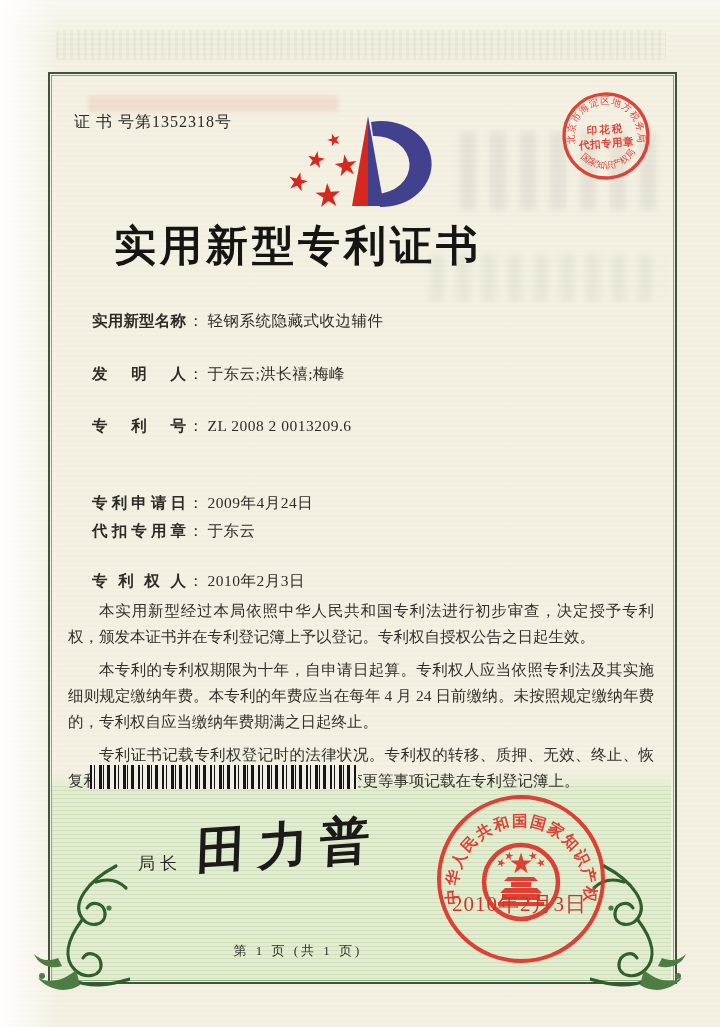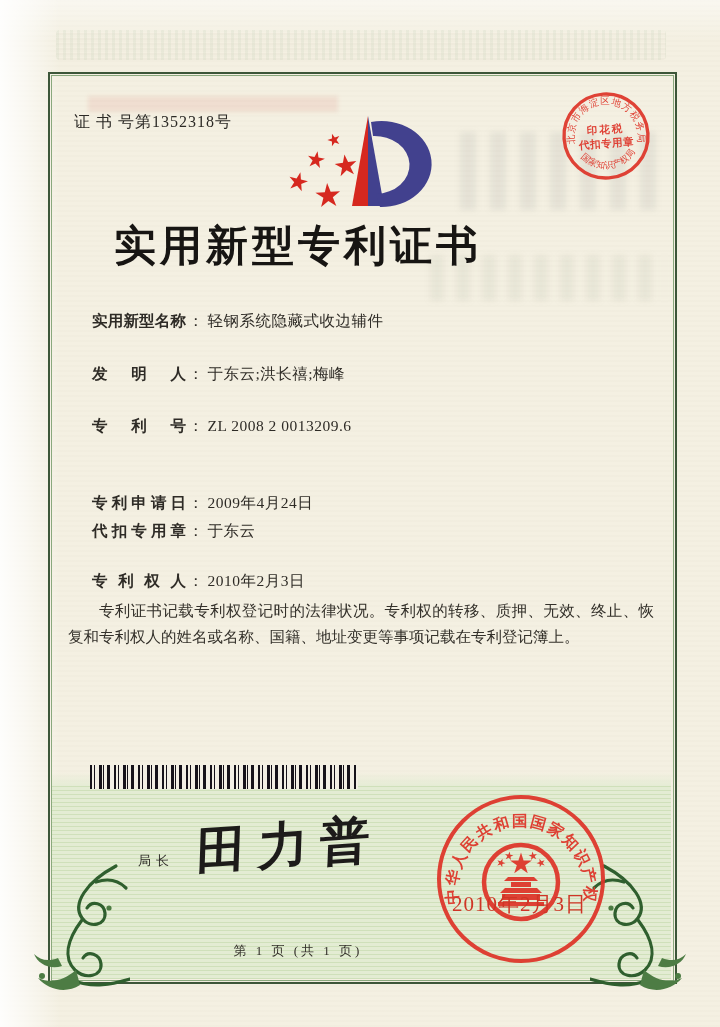--- a/index.html
+++ b/index.html
@@ -57,21 +57,21 @@
 
   .paras{position:absolute;left:68px;top:598px;width:586px;z-index:5;color:#33302a;}
   .paras p{margin:0 0 7px 0;font-size:15.5px;line-height:26px;text-indent:2em;text-align:justify;}
 
   .barcode{position:absolute;left:90px;top:765px;width:268px;height:24px;z-index:5;
     background:repeating-linear-gradient(90deg,
       #16131a 0 2px,#f2efe4 2px 4px,#16131a 4px 5px,#f2efe4 5px 9px,
       #16131a 9px 12px,#f2efe4 12px 13px,#16131a 13px 14px,#f2efe4 14px 17px,
       #16131a 17px 20px,#f2efe4 20px 24px);}
 
-  .sig-label{position:absolute;left:138px;top:852px;z-index:5;font-size:13px;letter-spacing:5px;color:#2c2a26;}
+  .sig-label{position:absolute;left:138px;top:852px;z-index:5;font-size:17px;letter-spacing:5px;color:#2c2a26;}
   .sig-name{position:absolute;left:196px;top:812px;z-index:5;font-size:50px;font-weight:700;
     color:#1d1b1a;letter-spacing:12px;transform:rotate(-4deg) skewX(-6deg);
     font-family:"Liberation Serif","DejaVu Serif",serif;}
 
   .seal{position:absolute;left:432px;top:790px;z-index:6;opacity:.93;}
   .seal-date{position:absolute;left:452px;top:890px;width:190px;z-index:7;
     font-size:21px;color:#cf3526;letter-spacing:1px;white-space:nowrap;}
 
   .footer{position:absolute;left:0;top:942px;width:596px;text-align:center;z-index:5;
     font-size:13px;color:#33302a;letter-spacing:3px;}
@@ -170,20 +170,22 @@
     </div>
     <div class="frow" style="top:521px">
       <span class="lbl">代扣专用章</span><span class="colon">：</span><span class="val">于东云</span>
     </div>
     <div class="frow" style="top:571px">
       <span class="lbl">专利权人</span><span class="colon">：</span><span class="val">2010年2月3日</span>
     </div>
   </div>
 
   <div class="paras">
+    <p>本实用新型经过本局依照中华人民共和国专利法进行初步审查，决定授予专利权，颁发本证书并在专利登记簿上予以登记。专利权自授权公告之日起生效。</p>
+    <p>本专利的专利权期限为十年，自申请日起算。专利权人应当依照专利法及其实施细则规定缴纳年费。本专利的年费应当在每年 4 月 24 日前缴纳。未按照规定缴纳年费的，专利权自应当缴纳年费期满之日起终止。</p>
     <p>专利证书记载专利权登记时的法律状况。专利权的转移、质押、无效、终止、恢复和专利权人的姓名或名称、国籍、地址变更等事项记载在专利登记簿上。</p>
   </div>
 
   <div class="barcode"></div>
 
   <div class="sig-label">局长</div>
   <div class="sig-name">田力普</div>
 
   <svg class="seal" width="178" height="178" viewBox="0 0 178 178">
     <defs>

